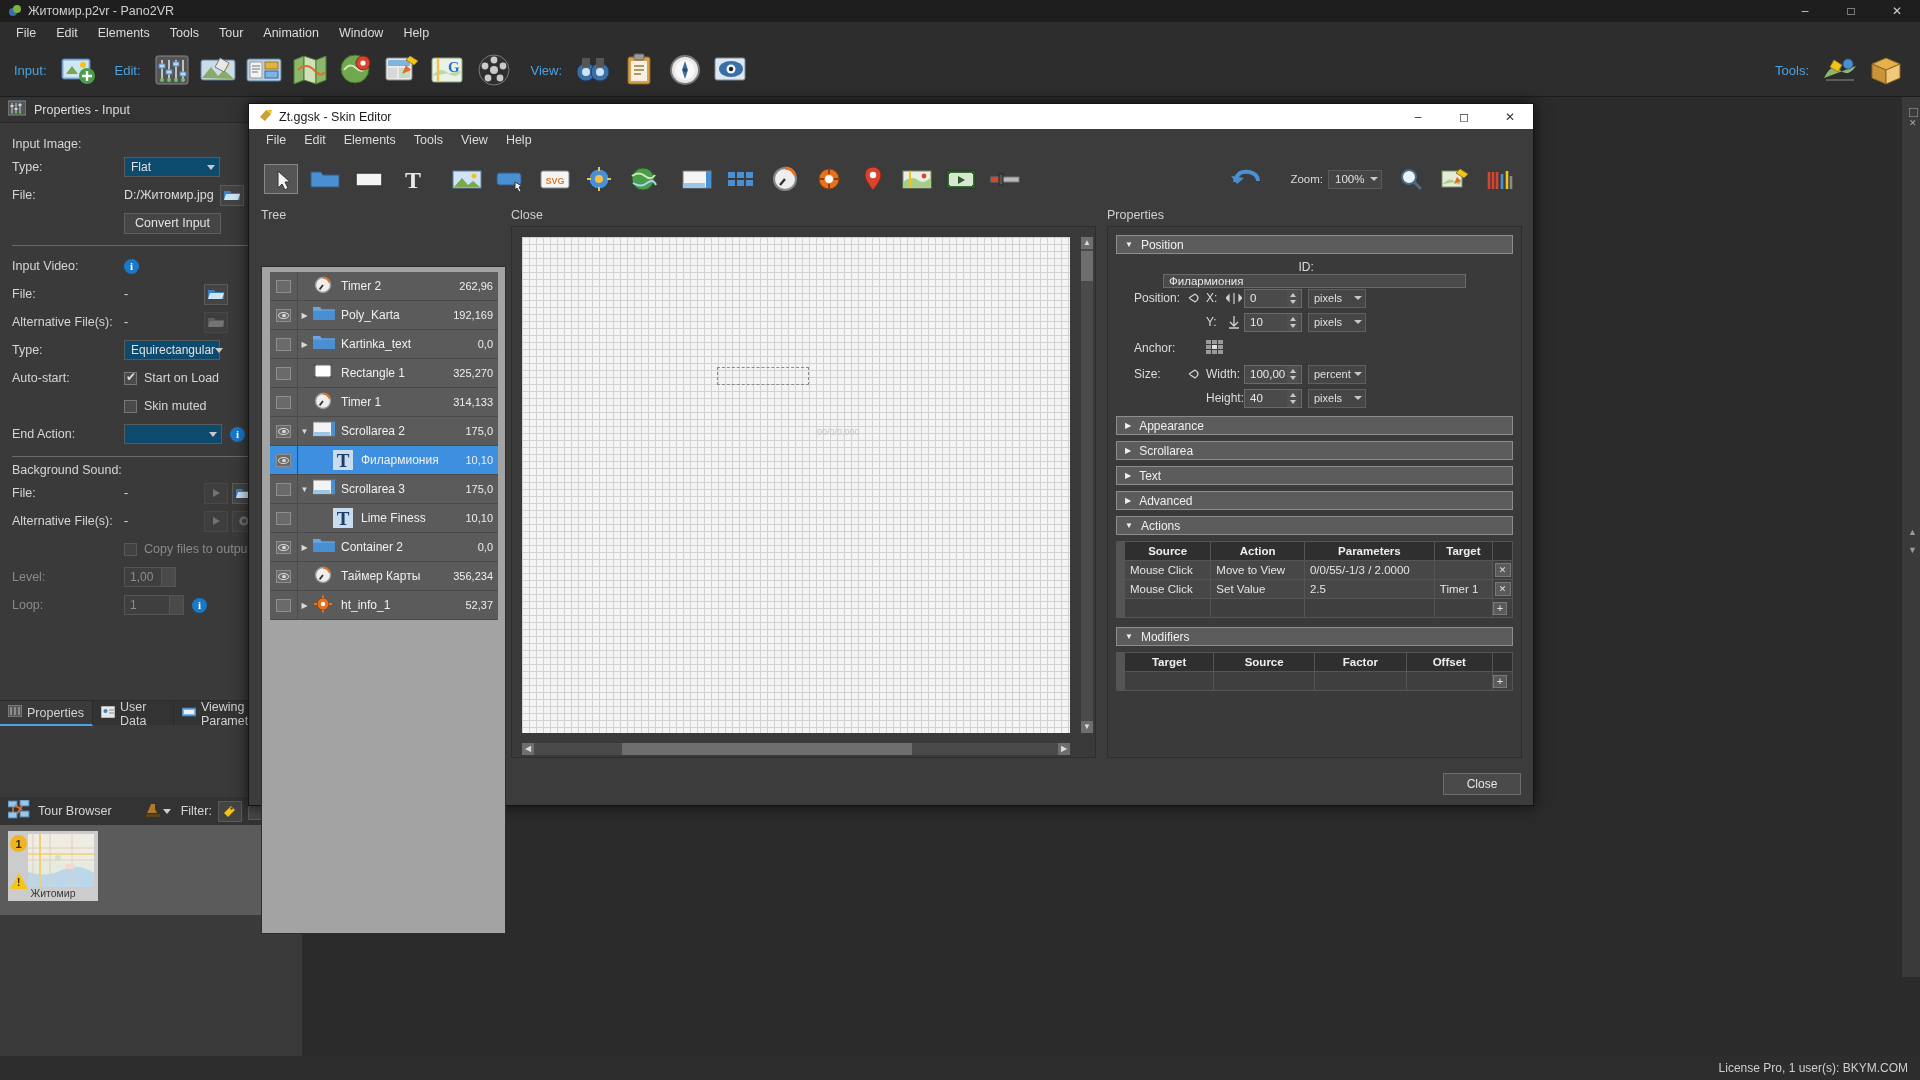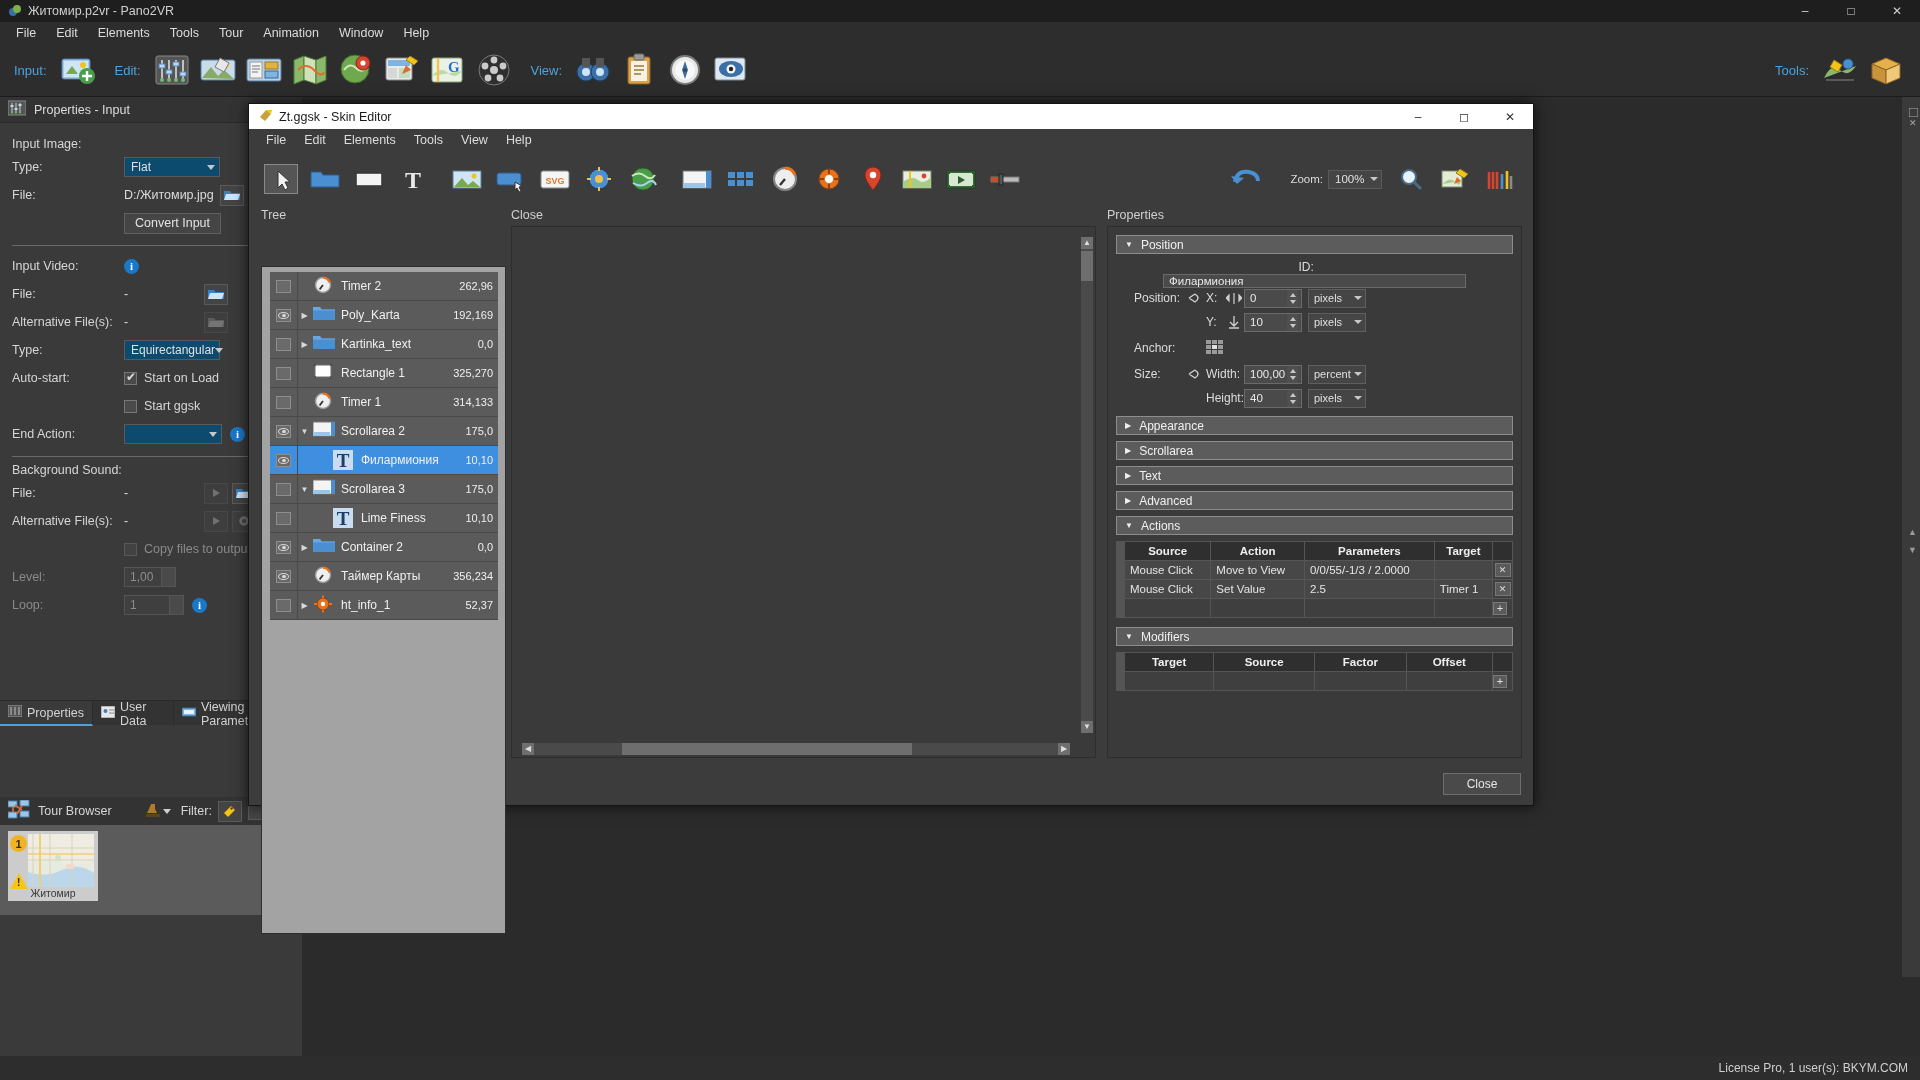--- a/index.html
+++ b/index.html
@@ -425,21 +425,21 @@
             <span class="car"></span>
         </div>
       </div>
       <div class="prow">
         <div class="plabel">Auto-start:</div>
         <span class="chk on"></span>
         <span style="margin-left:7px;font-size:12.5px;">Start on Load</span>
       </div>
       <div class="prow" style="padding-left:112px;">
         <span class="chk"></span>
-        <span style="margin-left:7px;font-size:12.5px;">Start ggsk</span>
+        <span style="margin-left:7px;font-size:12.5px;">Skin muted</span>
       </div>
       <div class="prow">
         <div class="plabel">End Action:</div>
         <div class="combo" style="width:98px;">
           <span></span>
             <span class="car"></span>
         </div>
         <div class="infoi" style="margin-left:8px;">i</div>
       </div>
       <div class="hr"></div>
@@ -972,20 +972,24 @@
                 <div class="tname">ht_info_1</div>
                 <div class="tcoord">52,37</div>
               </div>
             </div>
         </div>
       </div>
 
       <div class="canvas-col">
         <div class="col-lbl">Close</div>
         <div class="canvas-box">
+          <div class="canvas-grid">
+            <div class="canvas-sel"></div>
+            <div class="canvas-ghost">00/0/0,000</div>
+          </div>
           <div class="scrollv">
             <div style="height:12px;background:#6e6e6e;color:#ddd;font-size:8px;text-align:center;line-height:12px;">▲</div>
             <div class="sbthumb" style="height:30px;margin-top:2px;"></div>
             <div style="position:absolute;bottom:0;width:12px;height:12px;background:#6e6e6e;color:#ddd;font-size:8px;text-align:center;line-height:12px;">▼</div>
           </div>
           <div class="scrollh">
             <div style="position:absolute;left:0;width:12px;height:12px;background:#6e6e6e;color:#ddd;font-size:8px;text-align:center;line-height:12px;">◀</div>
             <div class="sbthumb" style="position:absolute;left:100px;width:290px;height:12px;"></div>
             <div style="position:absolute;right:0;width:12px;height:12px;background:#6e6e6e;color:#ddd;font-size:8px;text-align:center;line-height:12px;">▶</div>
           </div>

